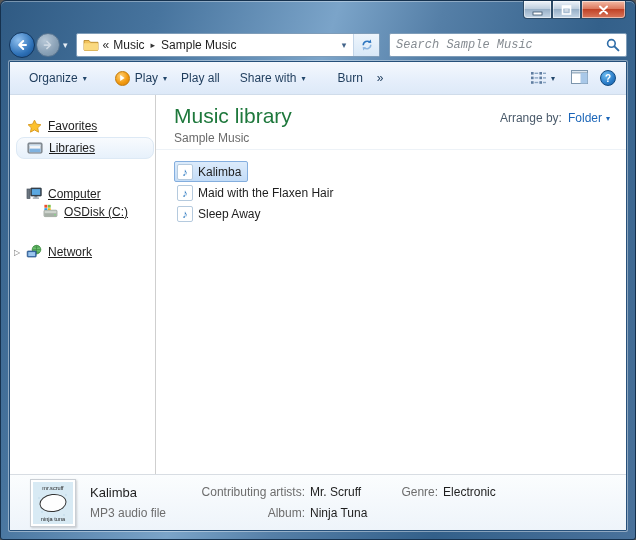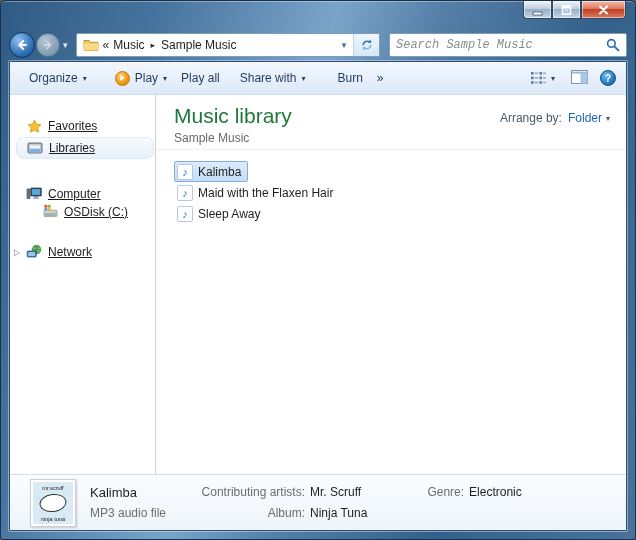--- a/index.html
+++ b/index.html
@@ -121,21 +121,21 @@
   }
   .album-art{width:46px;height:48px;background:#fff;border:1px solid #c9ced4;box-shadow:1px 1px 2px rgba(0,0,0,.18);
     padding:2px;flex:none;}
   .d-col{height:38px;display:flex;flex-direction:column;justify-content:space-between;}
   .d-title-col{margin-left:14px;width:100px;}
   .d-title{font-size:13px;color:#1e1e1e;line-height:17px;}
   .d-type{color:#6d6d6d;line-height:17px;}
   .d-mid .row, .d-genre .row{display:flex;line-height:17px;}
   .d-mid .label{width:115px;text-align:right;color:#6d6d6d;margin-right:5px;white-space:nowrap;}
   .d-mid .value,.d-genre .value{color:#1e1e1e;}
-  .d-genre{margin-left:60px;align-items:center;}
+  .d-genre{margin-left:34px;align-items:center;}
   .d-genre .label{color:#6d6d6d;margin-right:5px;}
 </style>
 </head>
 <body>
 
 <div class="window">
 
   <div class="titlebar">
     <div class="win-controls">
       <div class="win-btn first">

